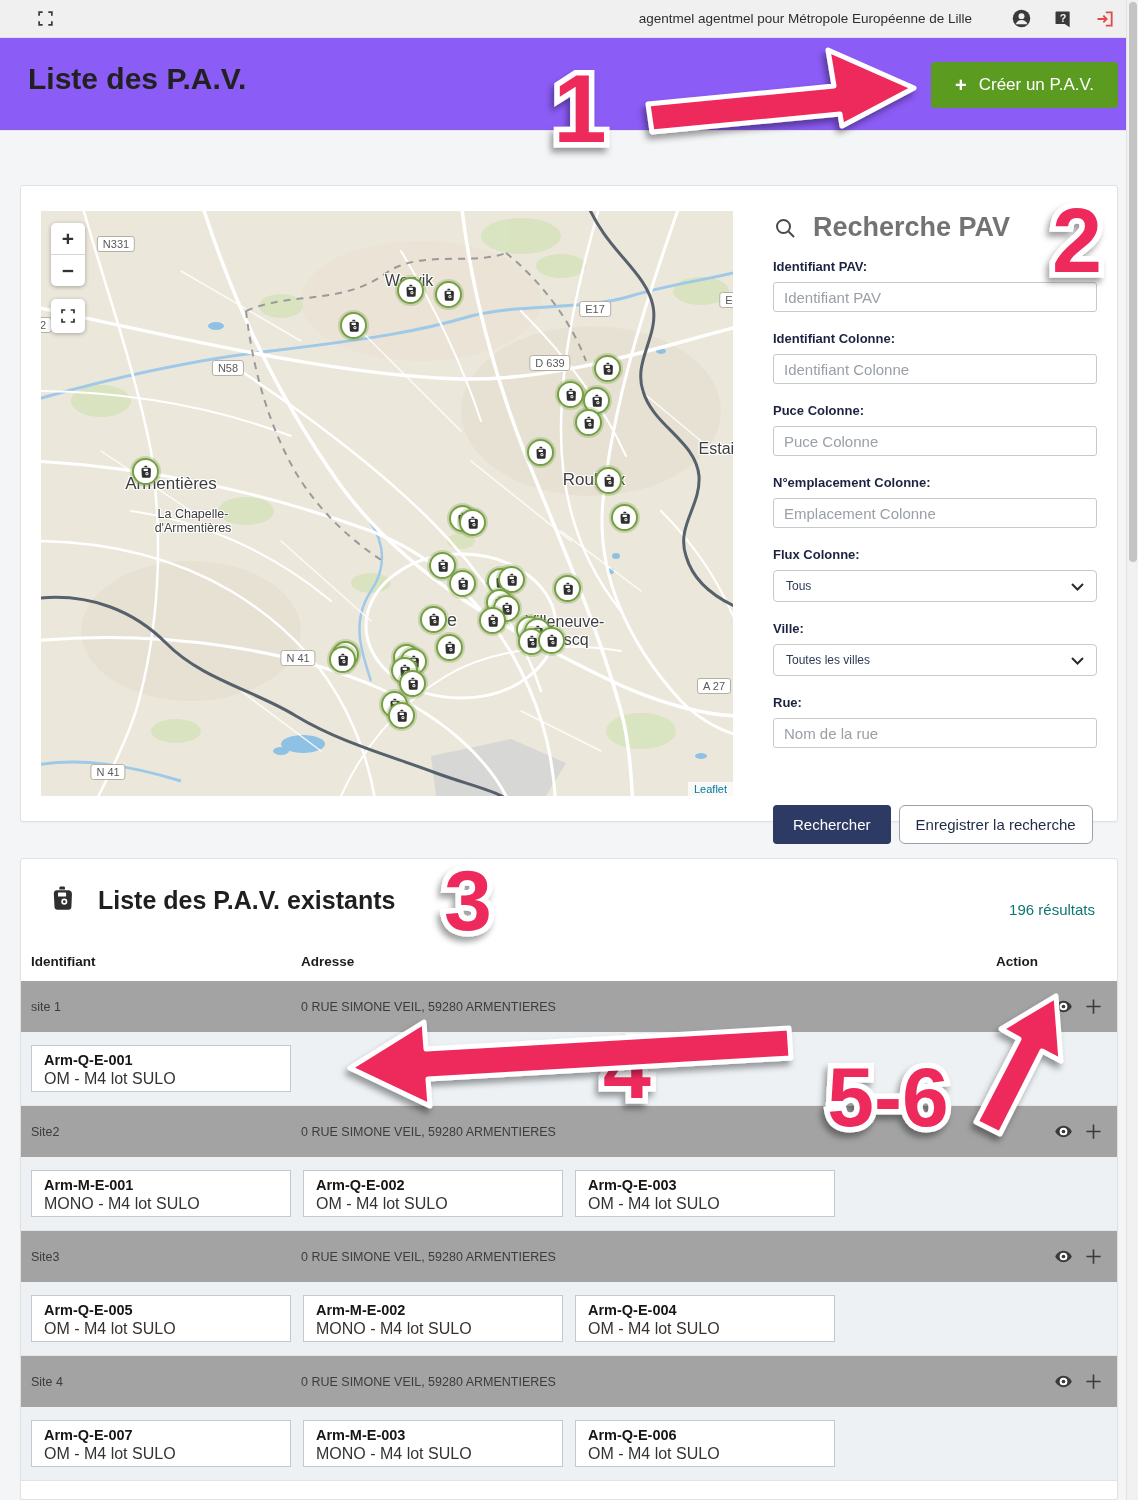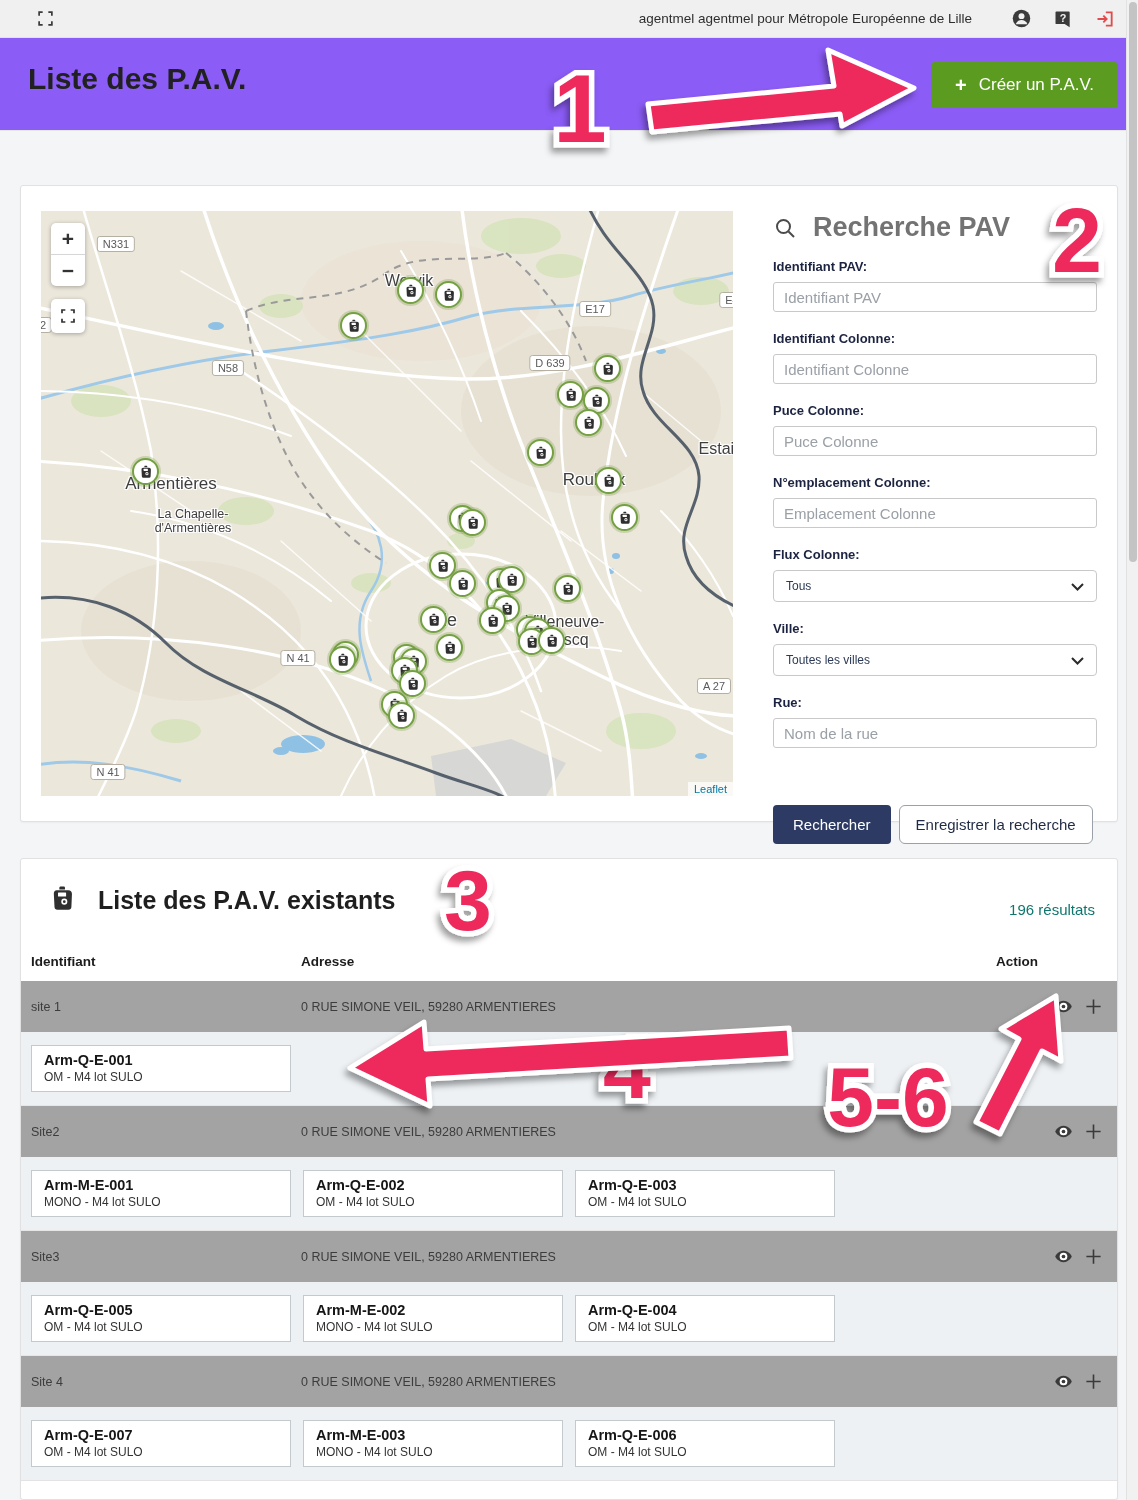--- a/index.html
+++ b/index.html
@@ -81,21 +81,21 @@
   .site-header{position:relative;height:51px;border-top:1px solid #e6e6e6;background:#a3a3a3;}
   .site-group:first-child .site-header{border-top:none;}
   .site-name{position:absolute;left:10px;top:19px;font-size:12.5px;color:#3c3c3c;}
   .site-address{position:absolute;left:280px;top:19px;font-size:12.5px;color:#3c3c3c;}
   .site-actions{position:absolute;right:14px;top:0;height:100%;display:flex;align-items:center;gap:10px;}
   .act{display:flex;align-items:center;justify-content:center;cursor:pointer;}
   .site-band{background:#edf1f4;padding:13px 0 13px 10px;display:flex;gap:12px;}
   .pav-card{width:260px;height:47px;background:#fff;border:1px solid #c4c9ce;box-sizing:border-box;
             padding:6px 0 0 12px;cursor:pointer;}
   .pav-id{font-size:14.5px;font-weight:bold;color:#161616;}
-  .pav-type{font-size:12px;color:#333;margin-top:2px;}
+  .pav-type{font-size:16px;color:#333;margin-top:2px;}
   .rows-end{border-top:1px solid #e3e3e3;height:21px;}
   
   .scrollbar{position:absolute;right:0;top:0;width:12px;height:1500px;background:#f1f1f1;
              border-left:1px solid #e2e2e2;z-index:40;box-sizing:border-box;}
   .scroll-thumb{position:absolute;left:2px;top:2px;width:8px;height:560px;background:#c4c4c4;
                 border-radius:4px;cursor:pointer;}
   
   .anno-layer{position:absolute;left:0;top:0;width:1138px;height:1500px;z-index:30;pointer-events:none;}
 </style>
 </head>

